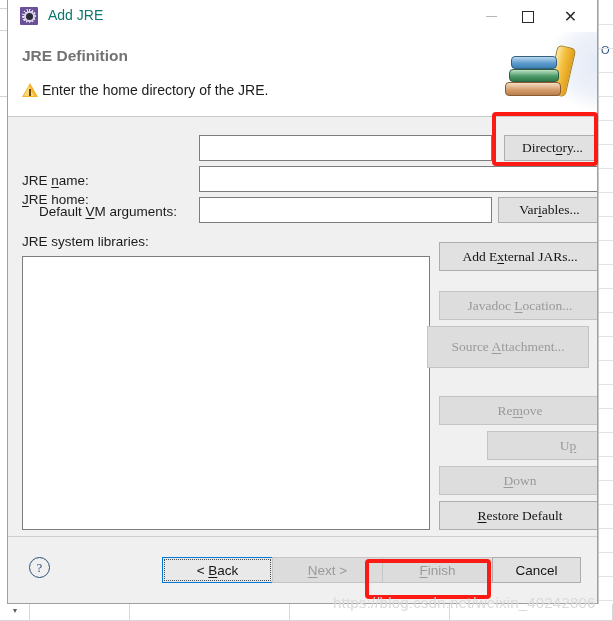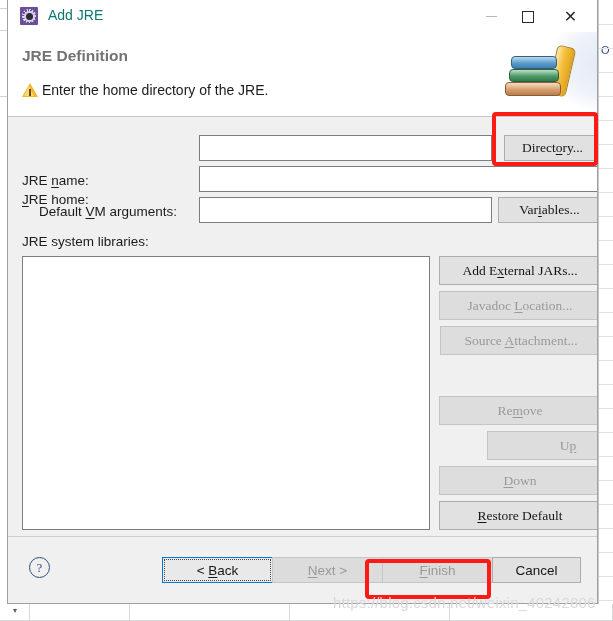--- a/index.html
+++ b/index.html
@@ -487,23 +487,23 @@
       <div class="flabel" style="left:14px; top:56px;"><span>JRE </span><span class="mn">n</span><span>ame:</span></div>
       <input class="tinput" style="left: 191px; top: 49px; width: 402px; height: 26px;" value="">
 
       <div class="flabel" style="left:14px; top:87px;margin-left:17px;"><span>Default </span><span class="mn">V</span><span>M arguments:</span></div>
       <input class="tinput" style="left: 191px; top: 80px; width: 293px; height: 26px;" value="">
       <button class="btn" style="left:490px; top:80px; width:103px; height:26px;"><span>Var</span><span class="mn">i</span><span>ables...</span></button>
 
       <div class="flabel" style="left:14px; top:117px;">JRE system libraries:</div>
       <div class="listbox"></div>
 
-      <button class="btn" style="left:431px; top:139px; width:162px; height:29px;"><span>Add E</span><span class="mn">x</span><span>ternal JARs...</span></button>
+      <button class="btn" style="left:431px; top:125px; width:162px; height:29px;"><span>Add E</span><span class="mn">x</span><span>ternal JARs...</span></button>
       <button class="btn disabled" style="left:431px; top:174px; width:162px; height:29px;"><span>Javadoc </span><span class="mn">L</span><span>ocation...</span></button>
-      <button class="btn disabled" style="left:432px; top:209px; width:162px; height:29px;"><span>Source </span><span class="mn">A</span><span>ttachment...</span></button>
+      <button class="btn disabled" style="left:419px; top:209px; width:162px; height:42px;"><span>Source </span><span class="mn">A</span><span>ttachment...</span></button>
       <button class="btn disabled" style="left:431px; top:279px; width:162px; height:29px;"><span>Re</span><span class="mn">m</span><span>ove</span></button>
       <button class="btn disabled" style="left:431px; top:314px; width:162px; height:29px;margin-left:48px;"><span>U</span><span class="mn">p</span><span></span></button>
       <button class="btn disabled" style="left:431px; top:349px; width:162px; height:29px;"><span></span><span class="mn">D</span><span>own</span></button>
       <button class="btn" style="left:431px; top:384px; width:162px; height:29px;"><span></span><span class="mn">R</span><span>estore Default</span></button>
     </div>
 
     <div class="footer">
       <button class="help-btn">?</button>
 
       <button class="fbtn focused" style="left:154px; width:111px;">

